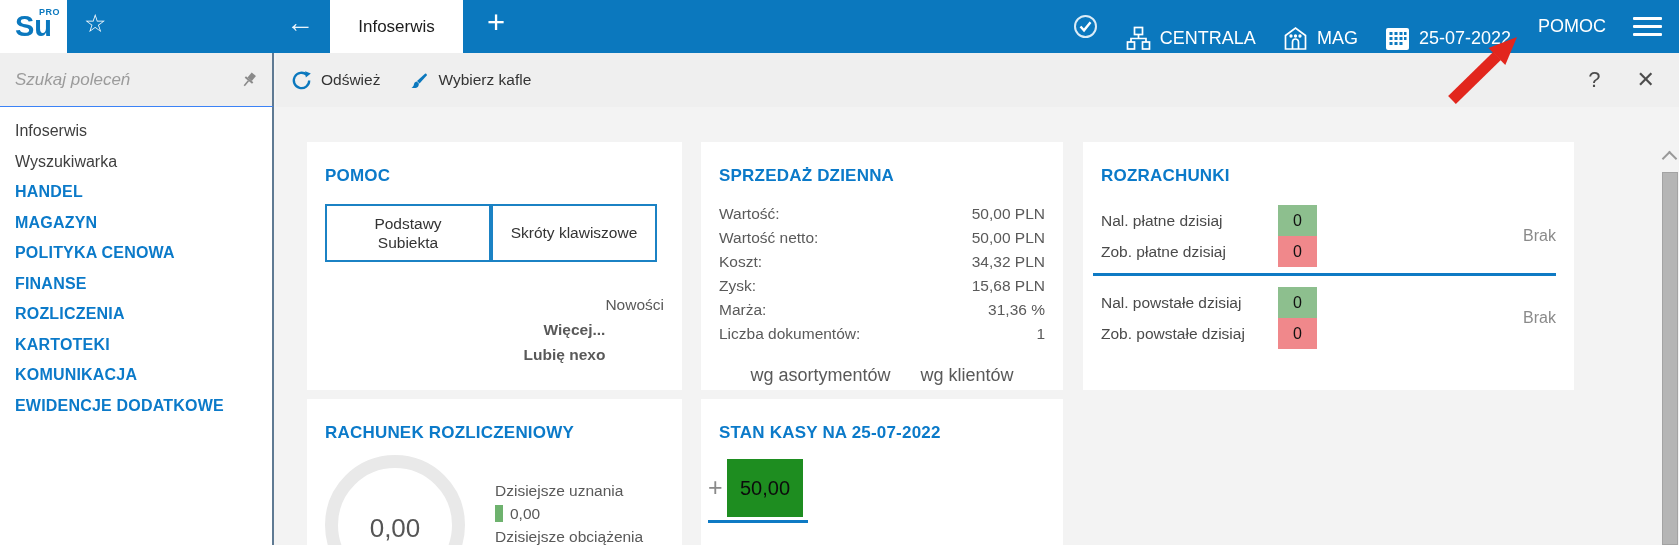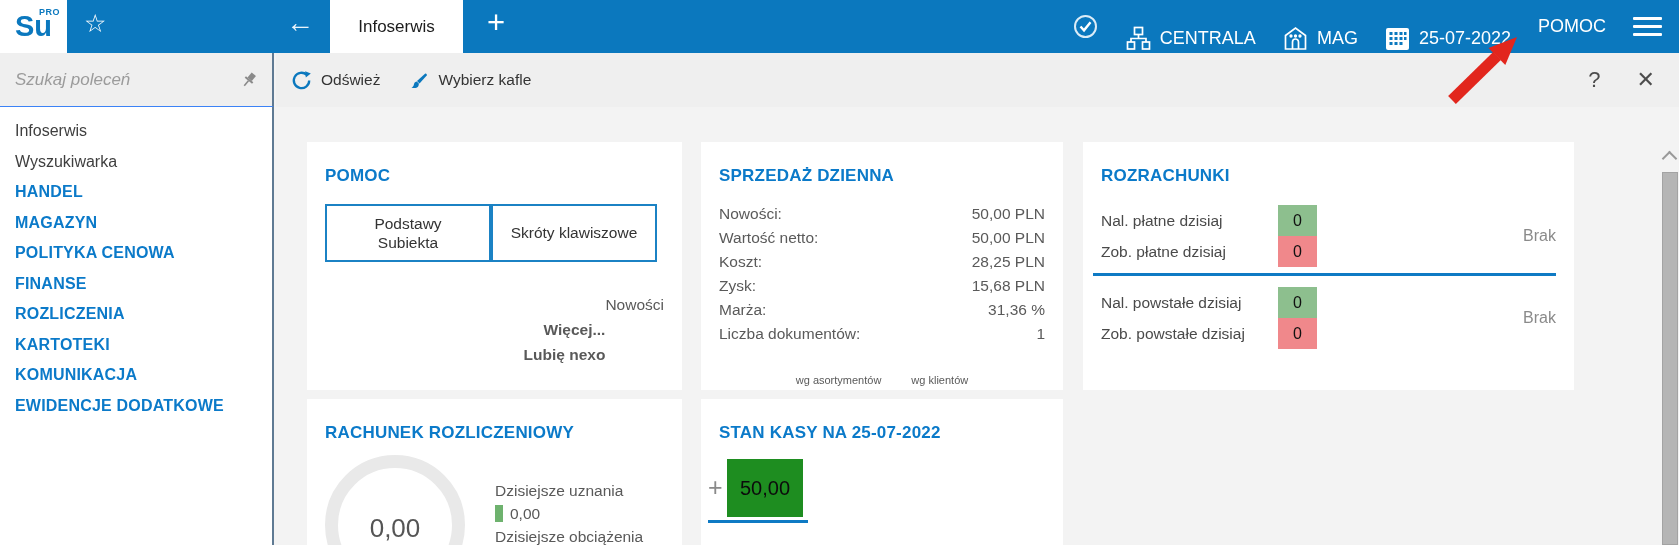--- a/index.html
+++ b/index.html
@@ -61,21 +61,21 @@
   .pomoc-btn .wrap-narrow{display:block;width:96px;}
   .pomoc-links{position:absolute;left:18px;right:18px;top:152px;display:grid;
                grid-template-columns:1fr auto;row-gap:4px;font-size:15.5px;color:#595959;line-height:21px;}
   .pl-right{text-align:right;font-weight:bold;}
 
   
   .t-sprzedaz{left:425px;top:35px;width:362px;height:248px;overflow:hidden;}
   .sp-rows{position:absolute;left:18px;right:18px;top:60px;font-size:15.5px;color:#5a5a5a;}
   .sp-row{display:flex;justify-content:space-between;height:24px;line-height:24px;}
   .sp-links{position:absolute;left:0;right:0;bottom:4px;display:flex;justify-content:center;gap:30px;
-            font-size:11px;color:#595959;}
+            font-size:18px;color:#595959;}
 
   
   .t-rozrachunki{left:807px;top:35px;width:491px;height:248px;}
   .rz-group{position:absolute;left:18px;right:18px;}
   .rz-g1{top:63px;}
   .rz-g2{top:145px;}
   .rz-row{display:flex;align-items:center;height:31px;font-size:15.5px;color:#4a4a4a;}
   .rz-label{width:177px;white-space:nowrap;}
   .rz-badge{width:39px;height:31px;display:flex;align-items:center;justify-content:center;
             font-size:16px;color:#111;}
@@ -262,30 +262,30 @@
         <span class="pl-right">Więcej...</span>
         <span></span>
         <span class="pl-right">Lubię nexo</span>
       </div>
     </div>
 
     <div class="tile t-sprzedaz">
       <div class="tile-title">SPRZEDAŻ DZIENNA</div>
       <div class="sp-rows">
         <div class="sp-row">
-            <span>Nowości:</span>
+            <span>Wartość:</span>
             <span>50,00 PLN</span>
           </div>
         <div class="sp-row">
             <span>Wartość netto:</span>
             <span>50,00 PLN</span>
           </div>
         <div class="sp-row">
             <span>Koszt:</span>
-            <span>28,25 PLN</span>
+            <span>34,32 PLN</span>
           </div>
         <div class="sp-row">
             <span>Zysk:</span>
             <span>15,68 PLN</span>
           </div>
         <div class="sp-row">
             <span>Marża:</span>
             <span>31,36 %</span>
           </div>
         <div class="sp-row">

